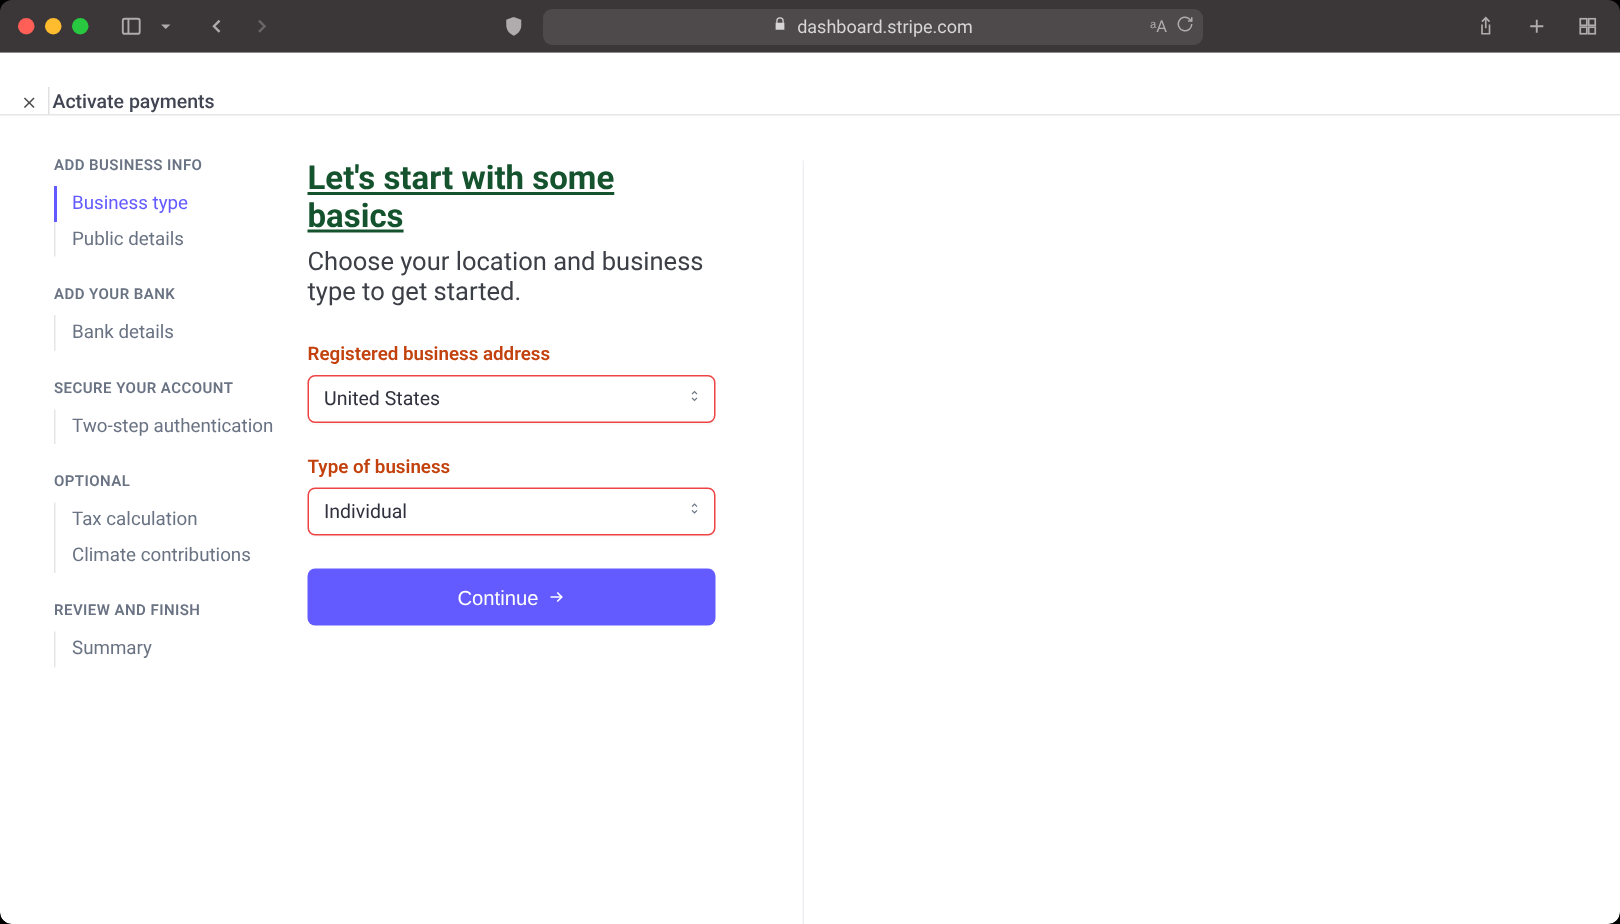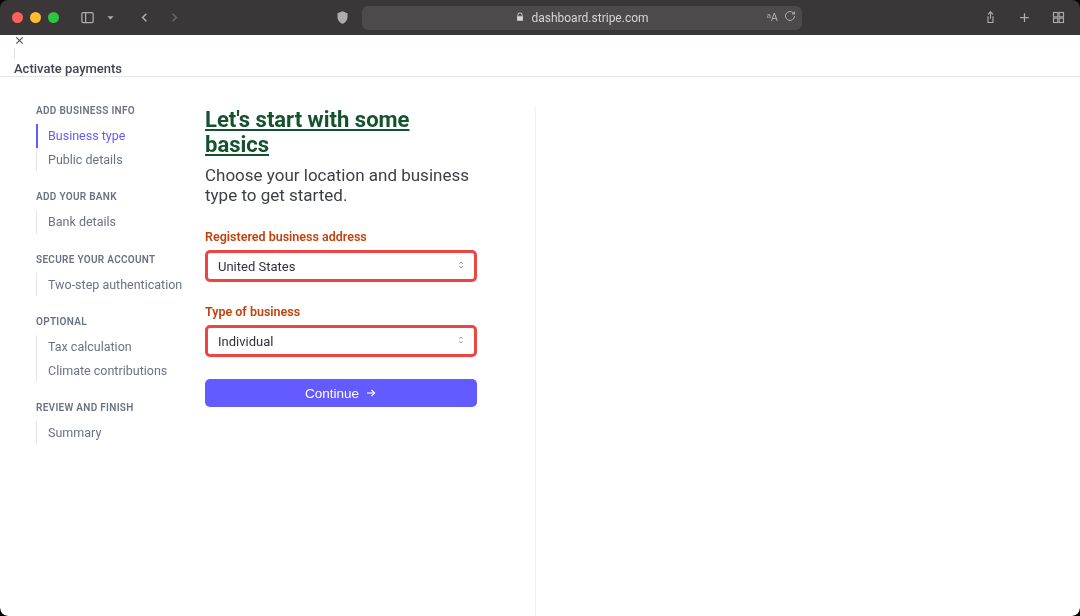--- a/index.html
+++ b/index.html
@@ -60,24 +60,23 @@
       display: flex;
       flex-direction: column;
       border-bottom-left-radius: 8px;
       border-bottom-right-radius: 8px;
       overflow: hidden;
     }
     .page-header {
       height: 42px;
       border-bottom: 1px solid #e6e6e6;
       display: flex;
-      align-items: flex-start;
+      align-items: flex-end;
       padding: 0 14px;
       gap: 2px;
-      flex-direction: column;
     }
     .close-x { color: #4a4a4a; width: 16px; height: 16px; display:flex; align-items:center; cursor:pointer;}
     .close-x svg { width: 11px; height: 11px; }
     .vdiv { width: 1px; height: 18px; background: #e0e0e0; }
     .page-title { font-size: 13px; color: #414552; font-weight: 500; }
     .page-body { display: flex; flex: 1; }
     .sidebar {
       width: 205px;
       padding: 28px 0 0 36px;
     }
@@ -129,42 +128,42 @@
     }
     .field-label {
       font-size: 12.5px;
       font-weight: 600;
       color: #c2410c;
       margin-bottom: 6px;
     }
     .select {
       width: 272px;
       height: 32px;
-      border: 3px solid #ef4444;
+      border: 1px solid #ef4444;
       border-radius: 5px;
       display: flex;
       align-items: center;
       padding: 0 10px;
       font-size: 13px;
       color: #30313d;
       box-shadow: 0 1px 1px rgba(0,0,0,0.03);
       margin-bottom: 22px;
       position: relative;
       cursor: pointer;
       background:#fff;
     }
     .select-chevron {
       position: absolute;
       right: 8px;
       color: #6a7383;
     }
     .select-chevron svg { width: 10px; height: 14px; }
     .continue-btn {
       width: 272px;
-      height: 28px;
+      height: 38px;
       background: #635bff;
       color: #fff;
       border: none;
       border-radius: 5px;
       font-size: 13.5px;
       font-weight: 500;
       display: flex;
       align-items: center;
       justify-content: center;
       gap: 6px;

